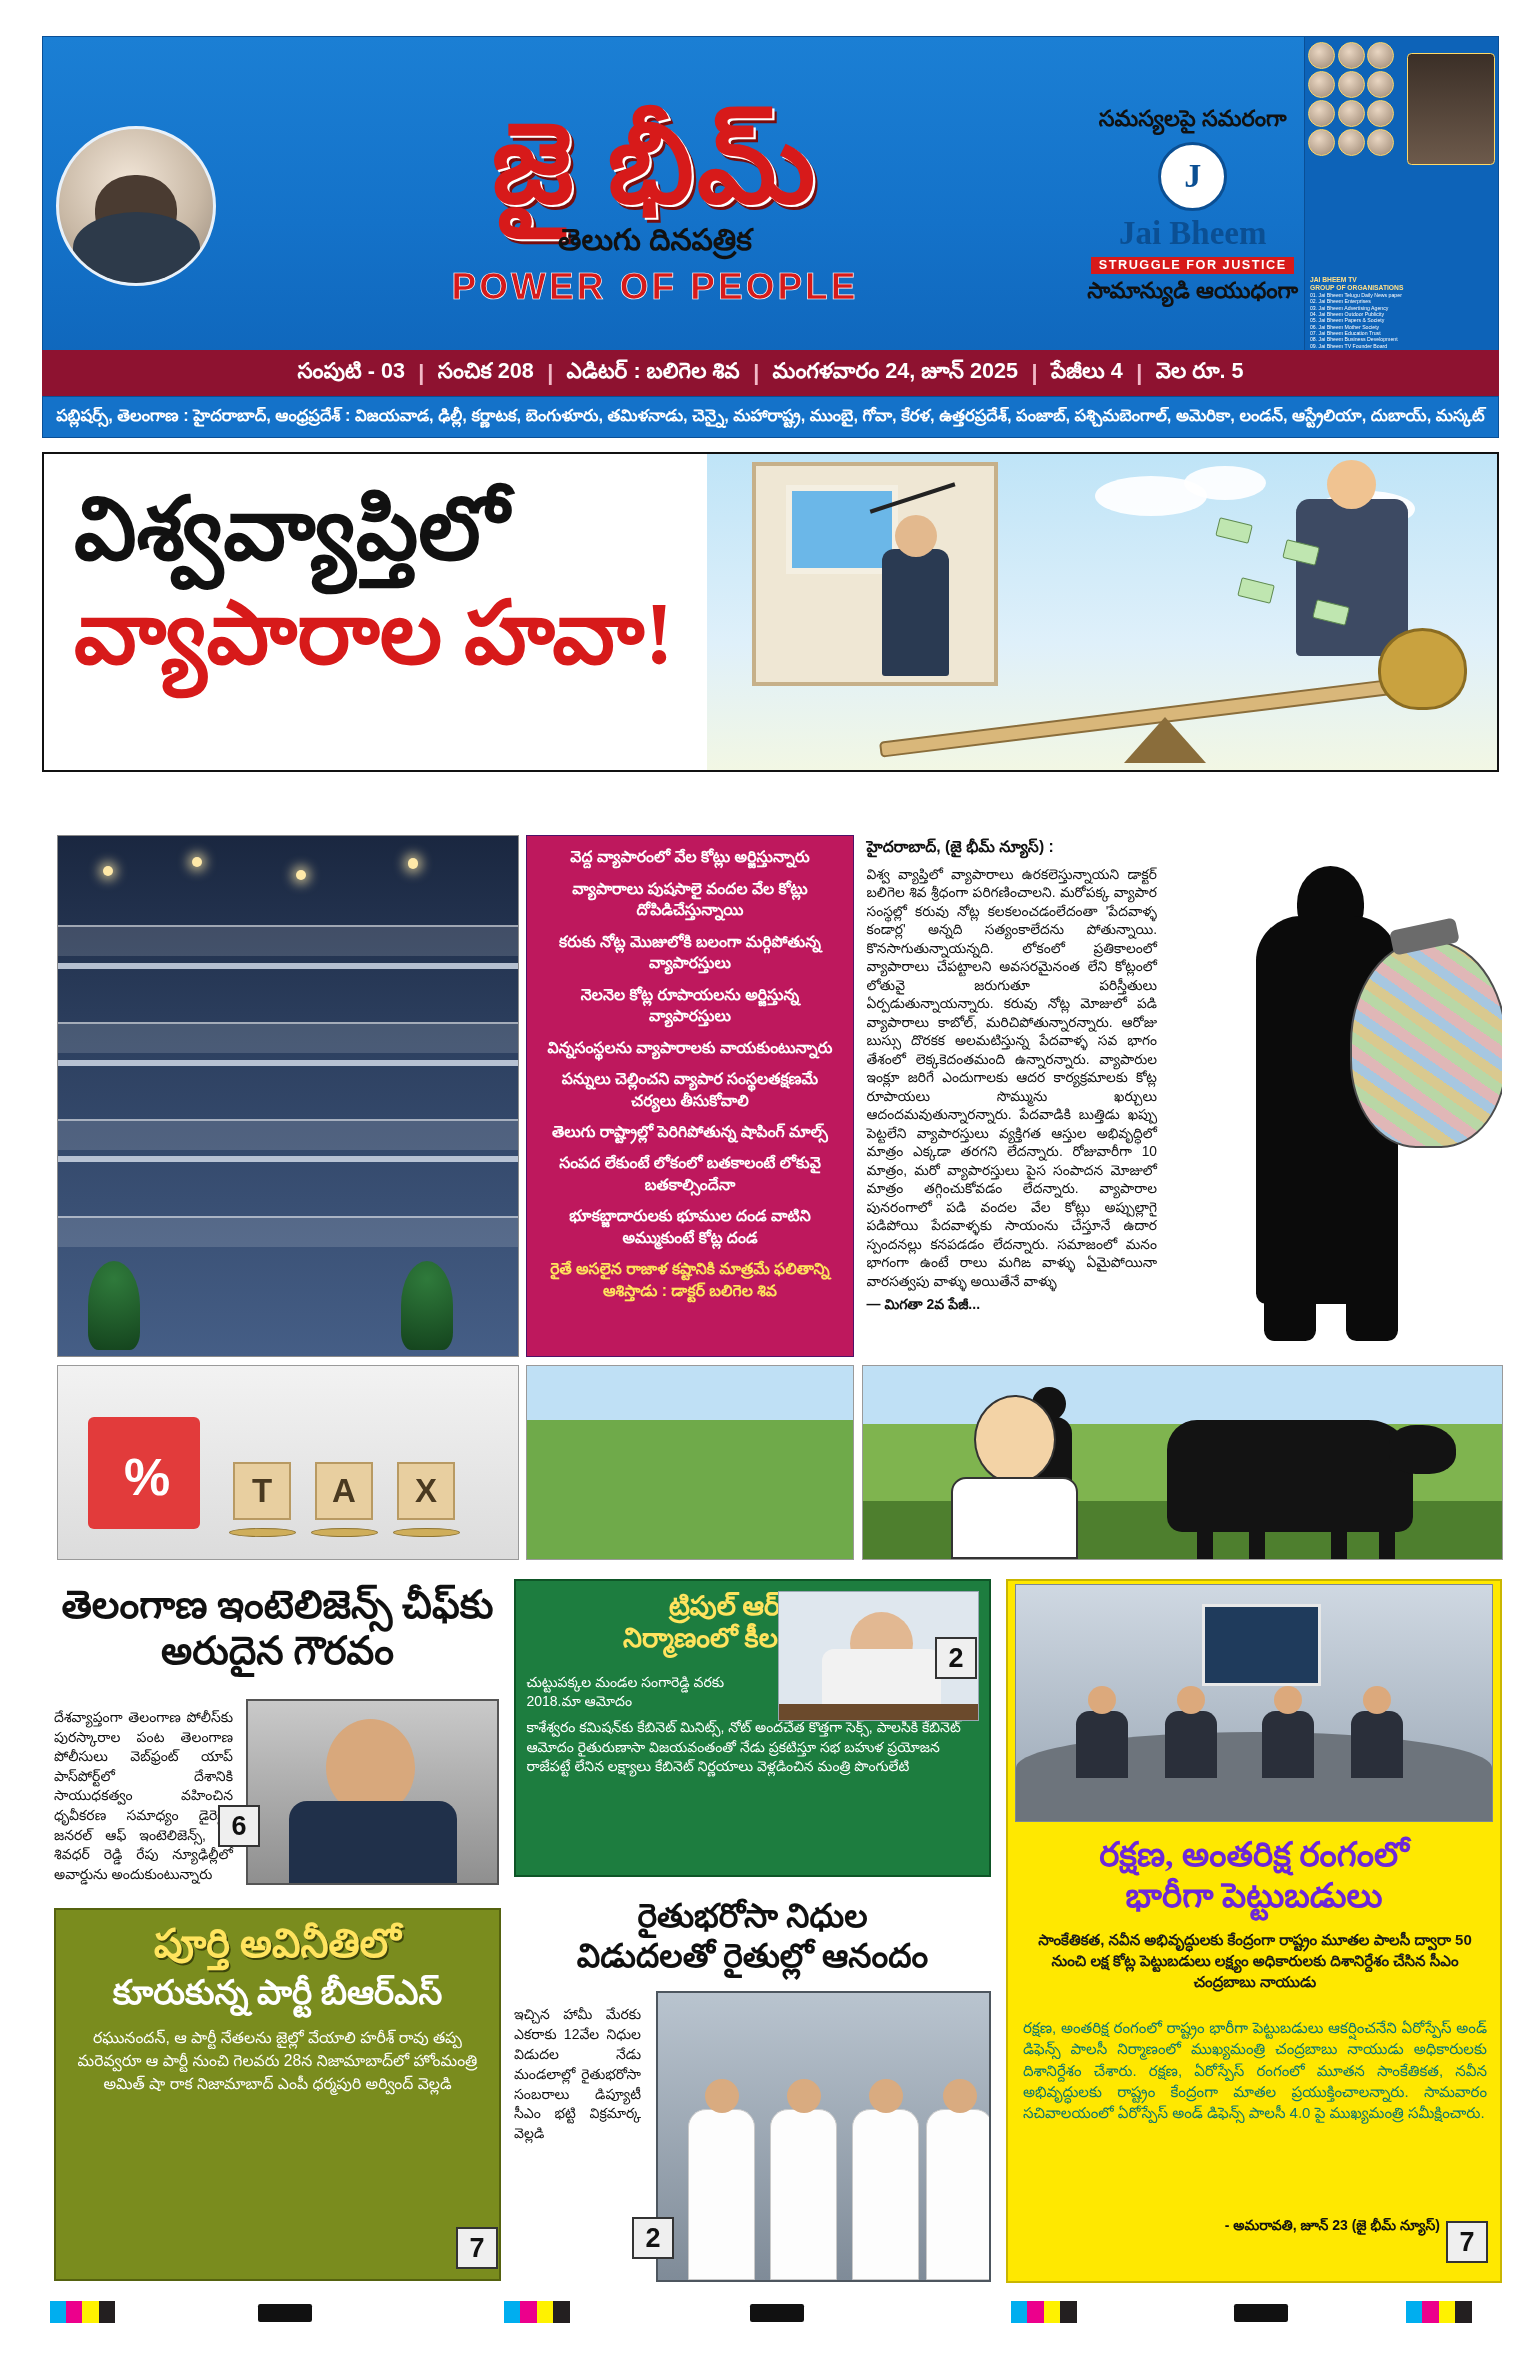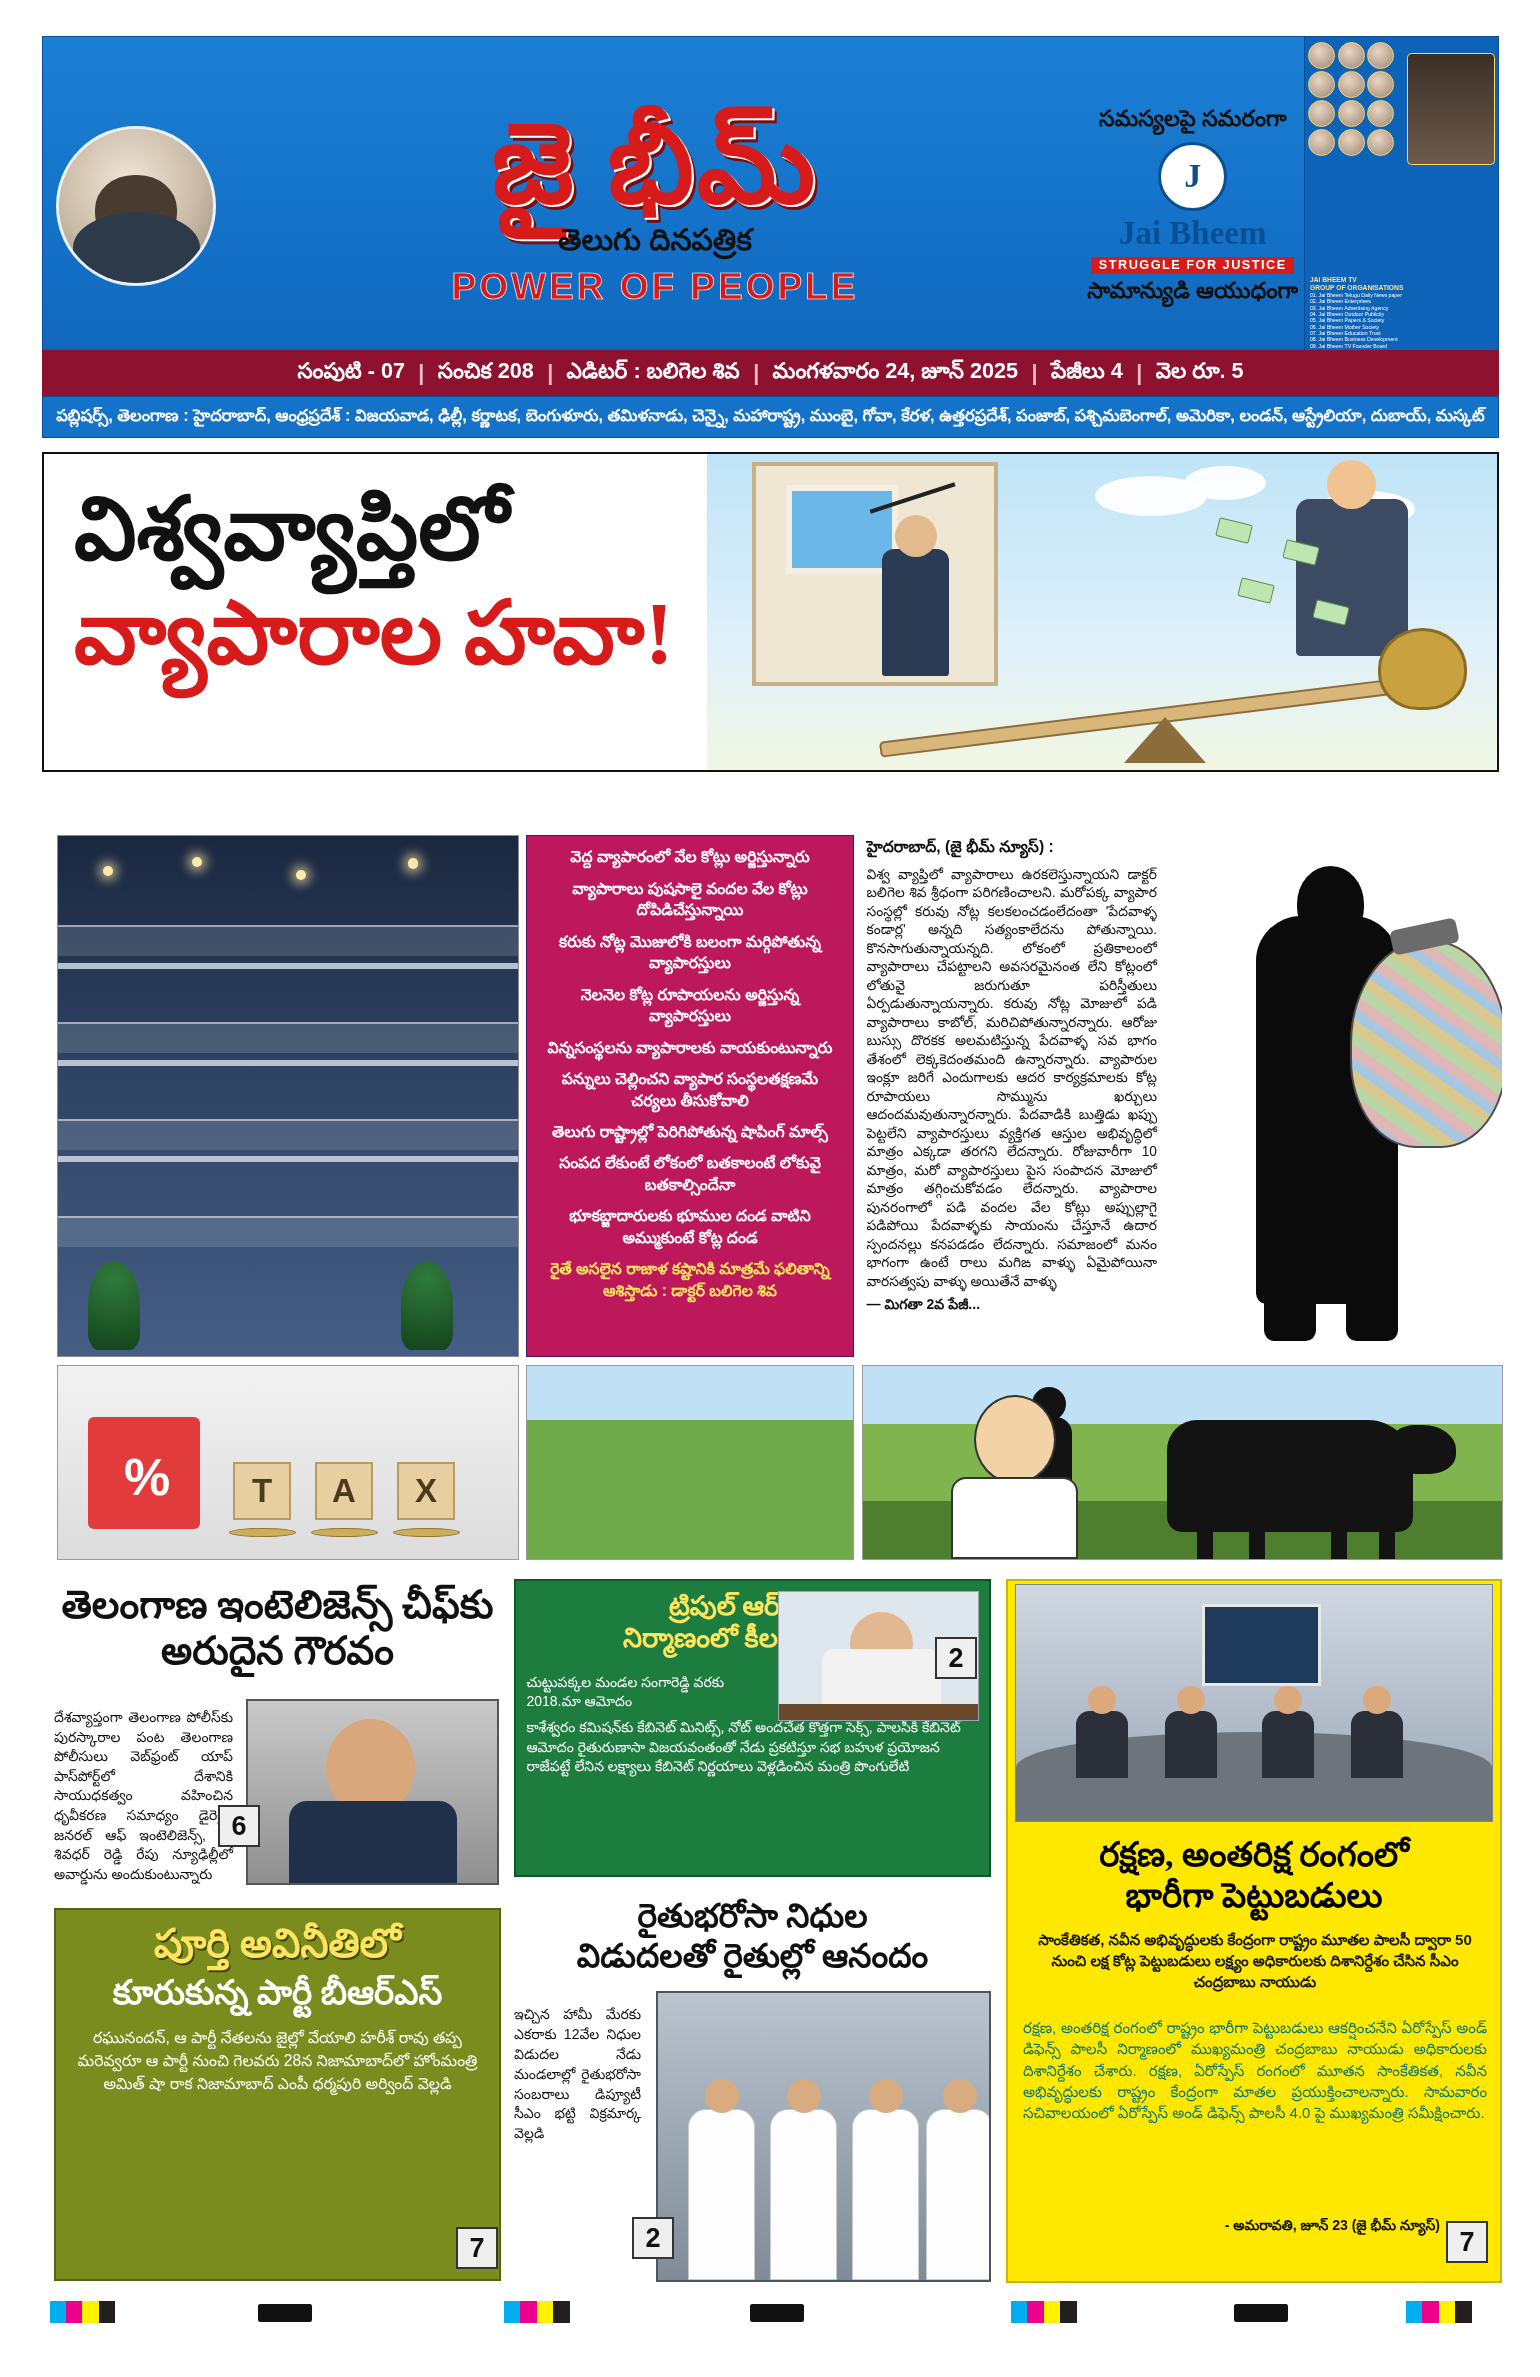--- a/index.html
+++ b/index.html
@@ -283,21 +283,21 @@
   .yb-photo{
     position:absolute;left:1015px;top:1584px;width:478px;height:238px;
     background:linear-gradient(180deg,#cfd8e2,#9aa7b5);border:1.5px solid #7d8793;overflow:hidden;
   }
   .ybp-screen{position:absolute;left:186px;top:19.4px;width:119px;height:82px;background:#1f3b5c;border:3px solid #e8e8e8;}
   .ybp-table{position:absolute;left:0;bottom:0;width:100%;height:89px;background:#6d747c;border-radius:50% 50% 0 0 / 40% 40% 0 0;}
   .ybp-person{position:absolute;bottom:43px;width:52px;height:67px;background:#2a2f3a;border-radius:13.4px 13.4px 0 0;}
   .ybp-person::before{content:"";position:absolute;left:12px;top:-25px;width:28px;height:28px;border-radius:50%;background:#dca97c;}
   .yb-title{
     position:absolute;left:1015px;top:1835px;width:478px;text-align:center;
-    font-family:"Liberation Serif",serif;font-size:34px;font-weight:bold;color:#000000;line-height:1.2;
+    font-family:"Liberation Serif",serif;font-size:34px;font-weight:bold;color:#6d28d9;line-height:1.2;
   }
   .yb-sub{
     position:absolute;left:1023px;top:1929px;width:464px;text-align:center;
     font-size:15px;line-height:1.4;color:#1a1a1a;font-weight:bold;
   }
   .yb-body{
     position:absolute;left:1023px;top:2017px;width:464px;
     font-size:15px;line-height:1.42;text-align:justify;color:#0f766e;
   }
   .yb-credit{
@@ -375,21 +375,21 @@
           <div>09. Jai Bheem TV Founder Board</div>
           <div>10. Jai Bheem Dharam Sena</div>
           <div>11. Jai Bheem Dhalam Sena</div>
           <div>12. Jai's India Journalist Union</div>
         </div>
       </div>
     </div>
   </div>
 
   <div class="infobar">
-    <span>సంపుటి - 07</span>
+    <span>సంపుటి - 03</span>
     <span class="sep">|</span>
     <span>సంచిక 208</span>
     <span class="sep">|</span>
     <span>ఎడిటర్ : బలిగెల శివ</span>
     <span class="sep">|</span>
     <span>మంగళవారం 24, జూన్ 2025</span>
     <span class="sep">|</span>
     <span>పేజీలు 4</span>
     <span class="sep">|</span>
     <span>వెల రూ. 5</span>

